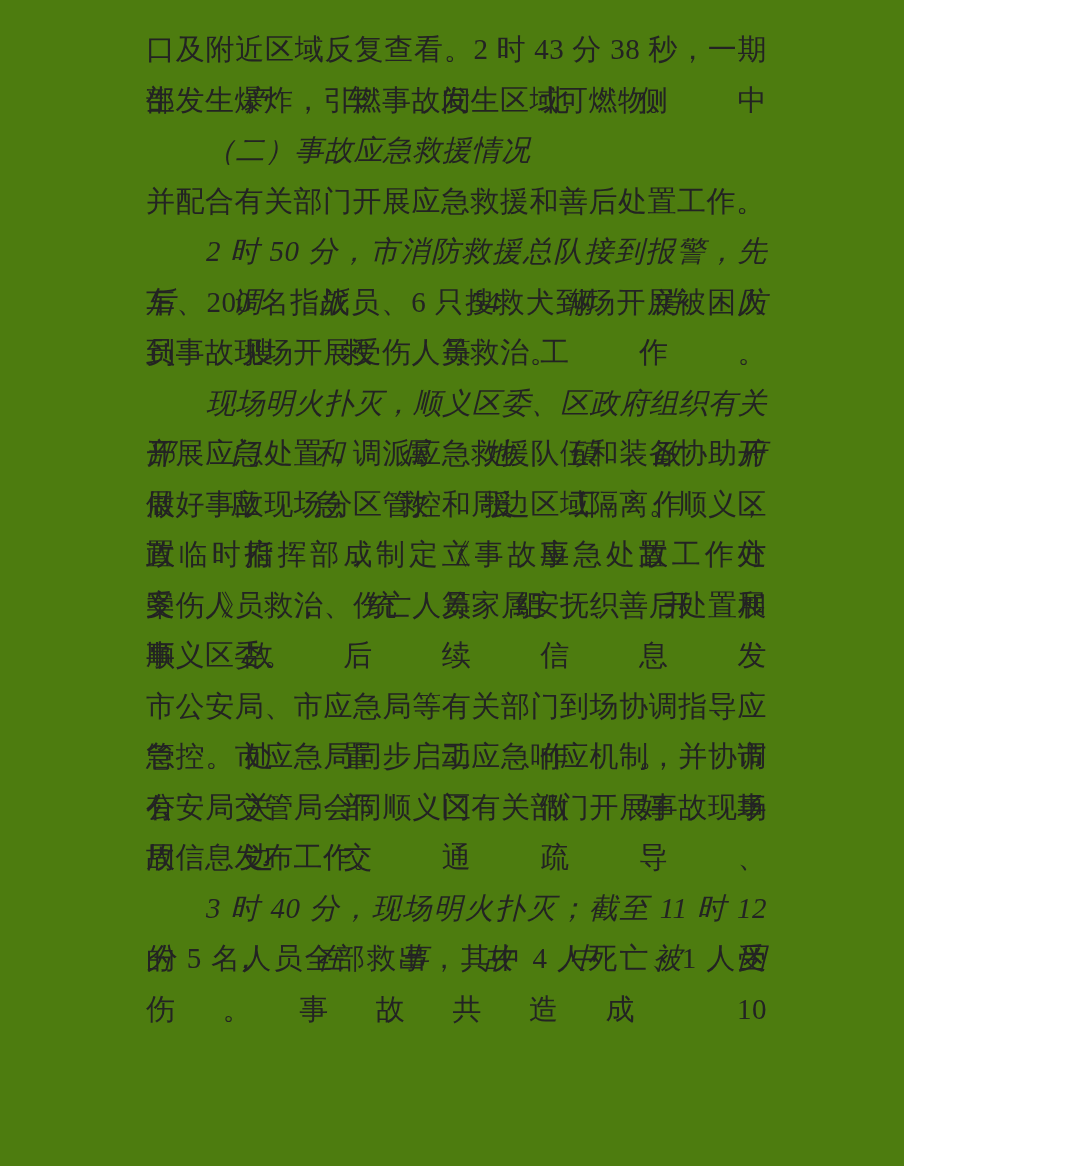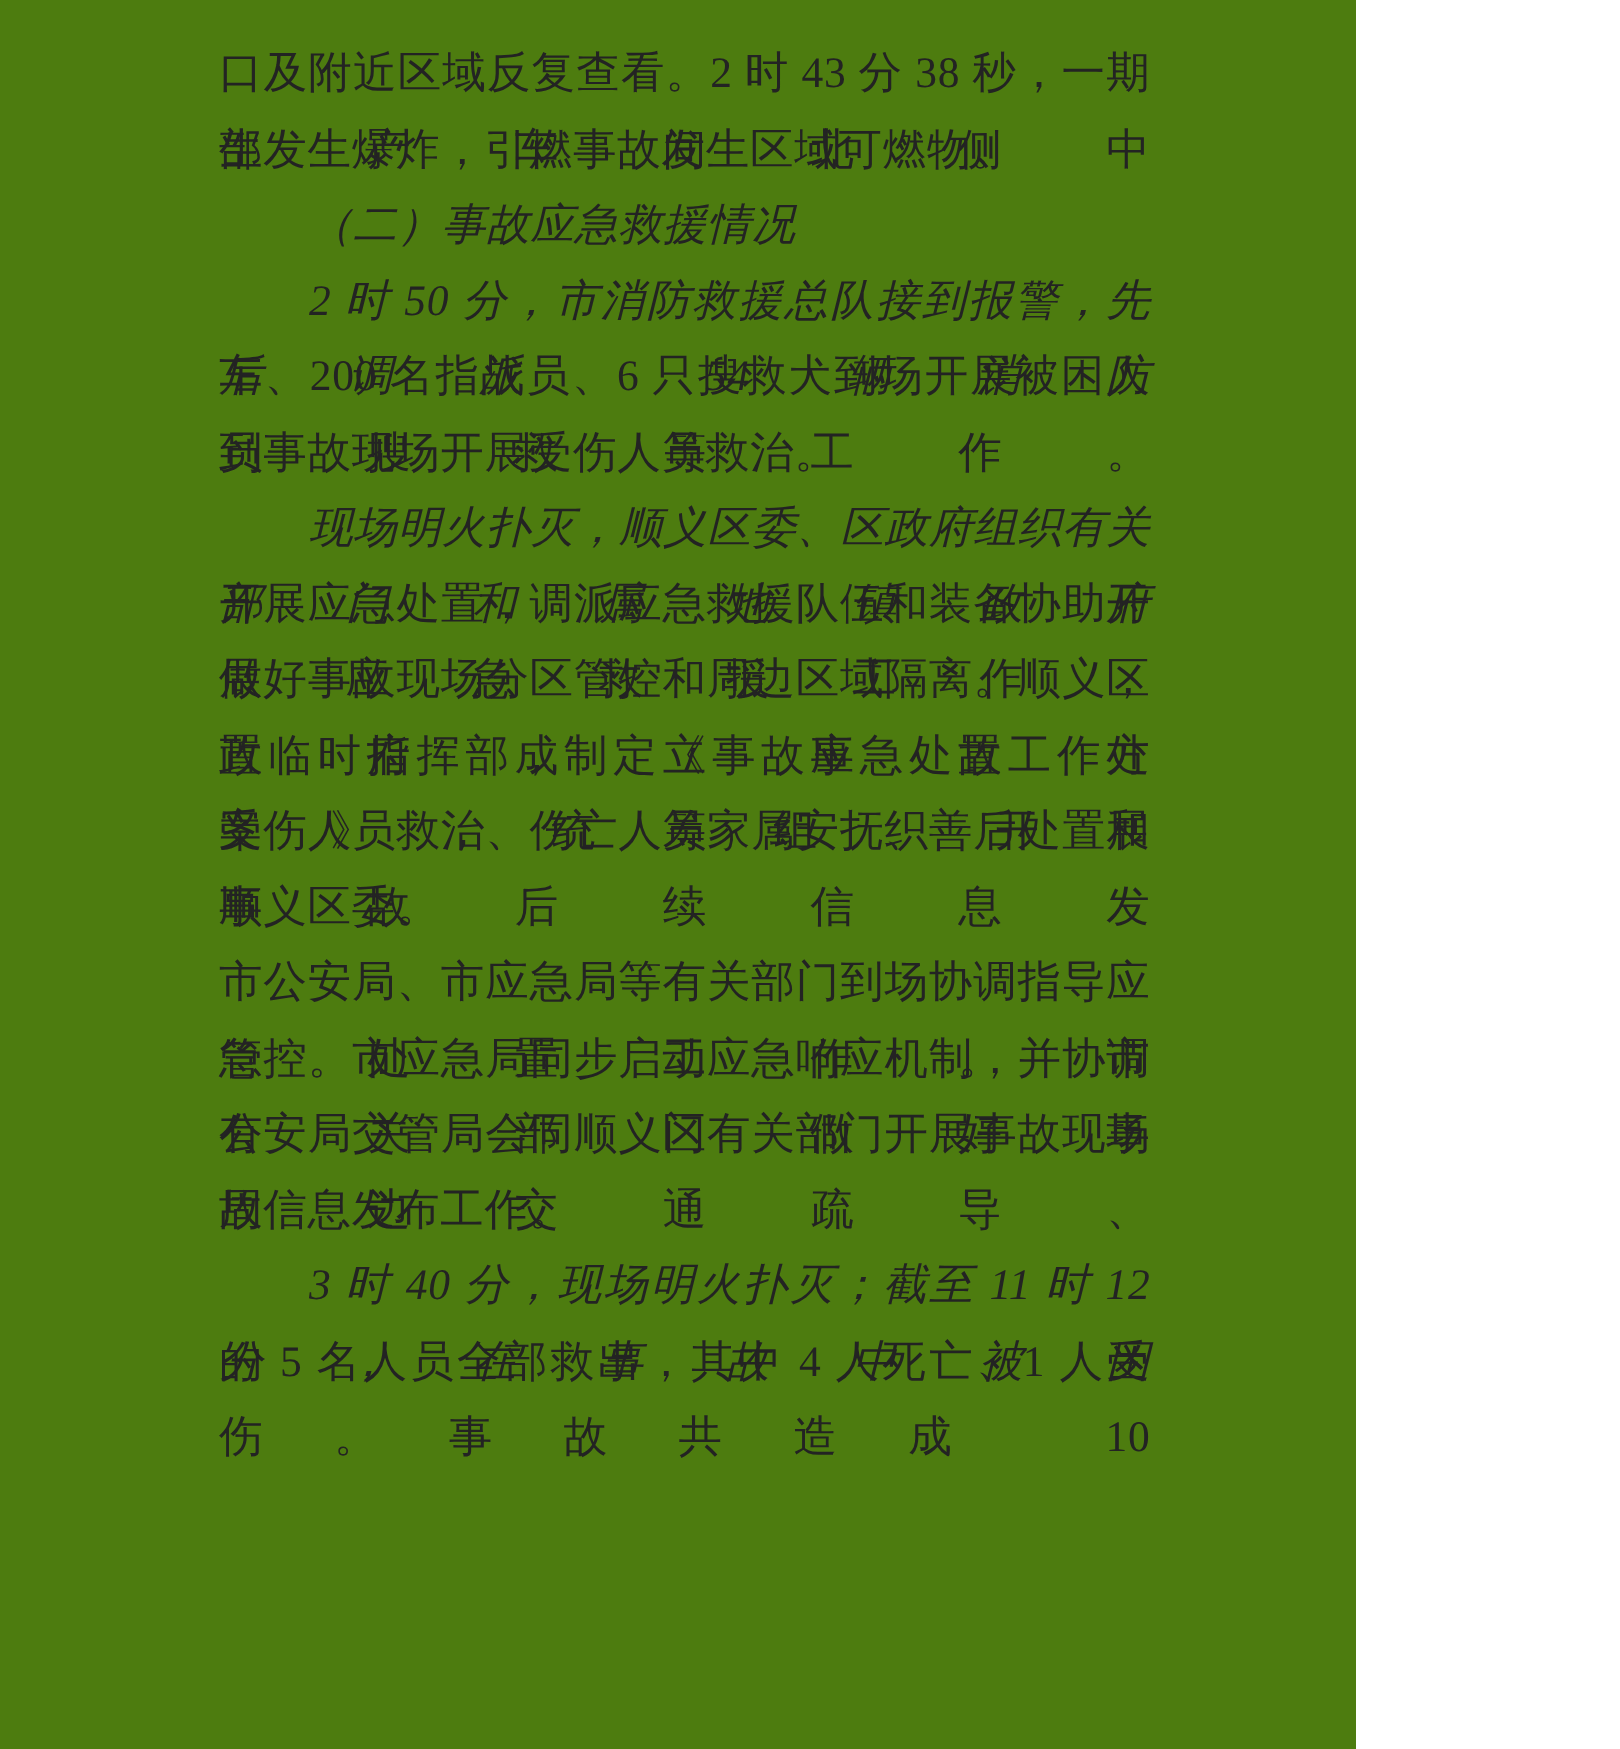--- a/index.html
+++ b/index.html
@@ -39,20 +39,21 @@
   }
 </style>
 </head>
 <body>
 
 <div class="page">
   <div id="doc-body">
       <div class="doc-line justify">口及附近区域反复查看。2 时 43 分 38 秒，一期生产车间北侧中</div>
       <div class="doc-line">部发生爆炸，引燃事故发生区域可燃物。</div>
       <div class="doc-line indent">（二）事故应急救援情况</div>
+      <div class="doc-line">并配合有关部门开展应急救援和善后处置工作。</div>
       <div class="doc-line justify indent">2 时 50 分，市消防救援总队接到报警，先后调派 54 辆消防</div>
       <div class="doc-line justify">车、200 名指战员、6 只搜救犬到场开展被困人员搜救等工作。</div>
       <div class="doc-line">到事故现场开展受伤人员救治。</div>
       <div class="doc-line justify indent">现场明火扑灭，顺义区委、区政府组织有关部门和属地镇政府</div>
       <div class="doc-line justify">开展应急处置，调派应急救援队伍和装备协助开展应急救援工作，</div>
       <div class="doc-line justify">做好事故现场分区管控和周边区域隔离。顺义区政府成立事故处</div>
       <div class="doc-line justify">置临时指挥部，制定《事故应急处置工作方案》，统筹组织开展</div>
       <div class="doc-line justify">受伤人员救治、伤亡人员家属安抚、善后处置和事故后续信息发</div>
       <div class="doc-line">顺义区委。</div>
       <div class="doc-line justify">市公安局、市应急局等有关部门到场协调指导应急处置工作。市</div>

